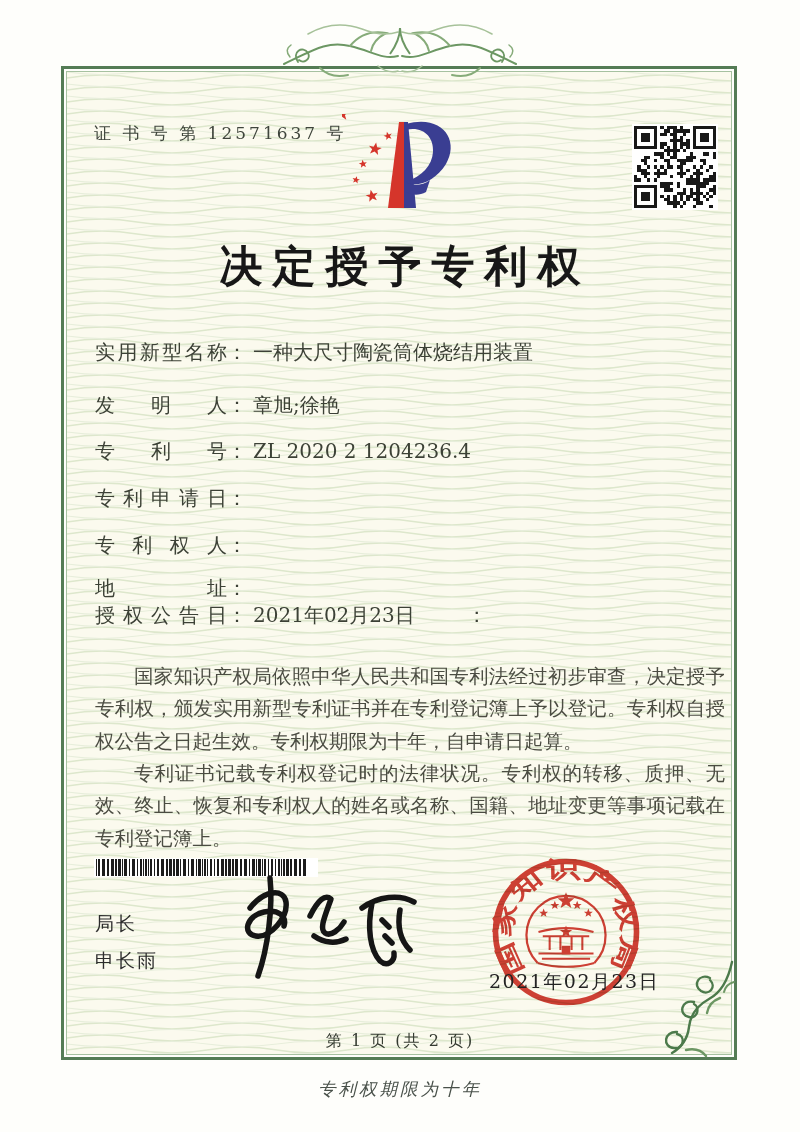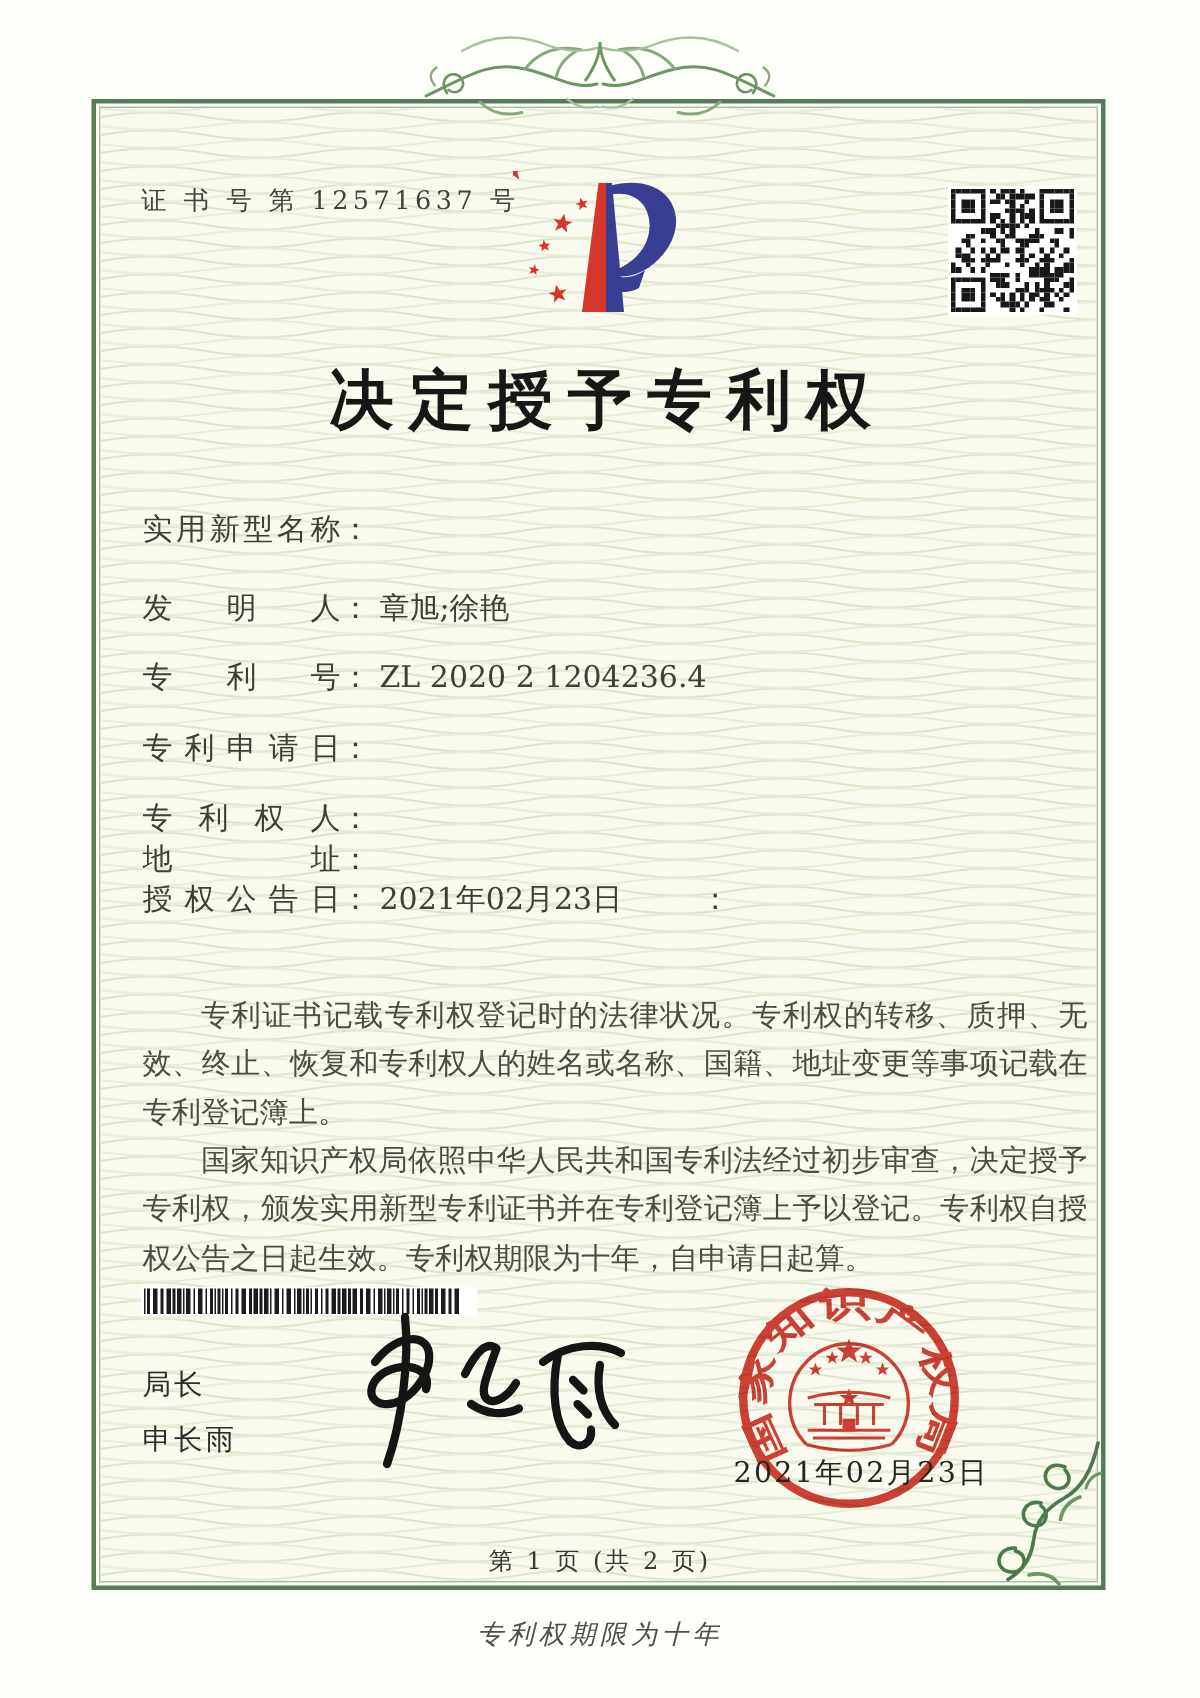--- a/index.html
+++ b/index.html
@@ -21,21 +21,21 @@
   .qr i{background:#181818;display:block;}
   .title{position:absolute;left:0;right:0;top:238px;text-align:center;
          font-size:43px;font-weight:600;letter-spacing:10px;padding-left:10px;color:#171717;}
   
   .fields{position:absolute;left:95px;top:339px;width:634px;font-size:20px;color:#3c4136;line-height:27px;}
   .row{display:flex;align-items:flex-start;}
   .row .lbl{width:132px;flex:none;text-align:justify;text-align-last:justify;}
   .row .colon{flex:none;}
   .row .val{margin-left:6px;}
   .val-addr{width:462px;}
-  .m26{margin-bottom:26px;} .m19{margin-bottom:19px;} .m20{margin-bottom:20px;} .m16{margin-bottom:0;}
+  .m26{margin-bottom:26px;} .m19{margin-bottom:19px;} .m20{margin-bottom:20px;} .m16{margin-bottom:16px;}
   .grant-extra{display:flex;margin-left:52px;}
   
   .paragraphs{position:absolute;left:95px;top:661px;width:630px;font-size:19.5px;
               line-height:1.66;color:#4b4c42;text-align:justify;}
   .paragraphs p{margin:0;text-indent:2em;}
   
   .barcode{position:absolute;left:94px;top:858px;width:224px;height:19px;background:#fff;
            display:flex;align-items:stretch;padding:1px 2px;box-sizing:border-box;}
   .barcode i{background:#1c1c1c;display:block;flex:none;}
   .director{position:absolute;left:95px;top:905px;font-family:"DejaVu Sans","Liberation Sans",sans-serif;
@@ -401,20 +401,21 @@
     <i style="grid-area:25/19"></i>
     <i style="grid-area:25/24"></i>
   </div>
 
 <div class="title">决定授予专利权</div>
 
 <div class="fields">
   <div class="row m26">
     <span class="lbl">实用新型名称</span>
       <span class="colon">：</span>
+    <span class="val">一种大尺寸陶瓷筒体烧结用装置</span>
   </div>
   <div class="row m19">
     <span class="lbl">发明人</span>
       <span class="colon">：</span>
     <span class="val">章旭;徐艳</span>
   </div>
   <div class="row m20">
     <span class="lbl">专利号</span>
       <span class="colon">：</span>
     <span class="val">ZL 2020 2 1204236.4</span>
@@ -435,22 +436,22 @@
     <span class="lbl">授权公告日</span>
       <span class="colon">：</span>
     <span class="val">2021年02月23日</span>
     <span class="grant-extra">
         <span>：</span>
     </span>
   </div>
 </div>
 
 <div class="paragraphs">
+  <p>国家知识产权局依照中华人民共和国专利法经过初步审查，决定授予专利权，颁发实用新型专利证书并在专利登记簿上予以登记。专利权自授权公告之日起生效。专利权期限为十年，自申请日起算。</p>
   <p>专利证书记载专利权登记时的法律状况。专利权的转移、质押、无效、终止、恢复和专利权人的姓名或名称、国籍、地址变更等事项记载在专利登记簿上。</p>
-  <p>国家知识产权局依照中华人民共和国专利法经过初步审查，决定授予专利权，颁发实用新型专利证书并在专利登记簿上予以登记。专利权自授权公告之日起生效。专利权期限为十年，自申请日起算。</p>
 </div>
 
 <div class="barcode" id="barcode">
     <i style="width:1px;margin-right:1px"></i>
     <i style="width:2px;margin-right:2px"></i>
     <i style="width:3px;margin-right:2px"></i>
     <i style="width:2px;margin-right:2px"></i>
     <i style="width:3px;margin-right:1px"></i>
     <i style="width:2px;margin-right:1px"></i>
     <i style="width:3px;margin-right:1px"></i>

